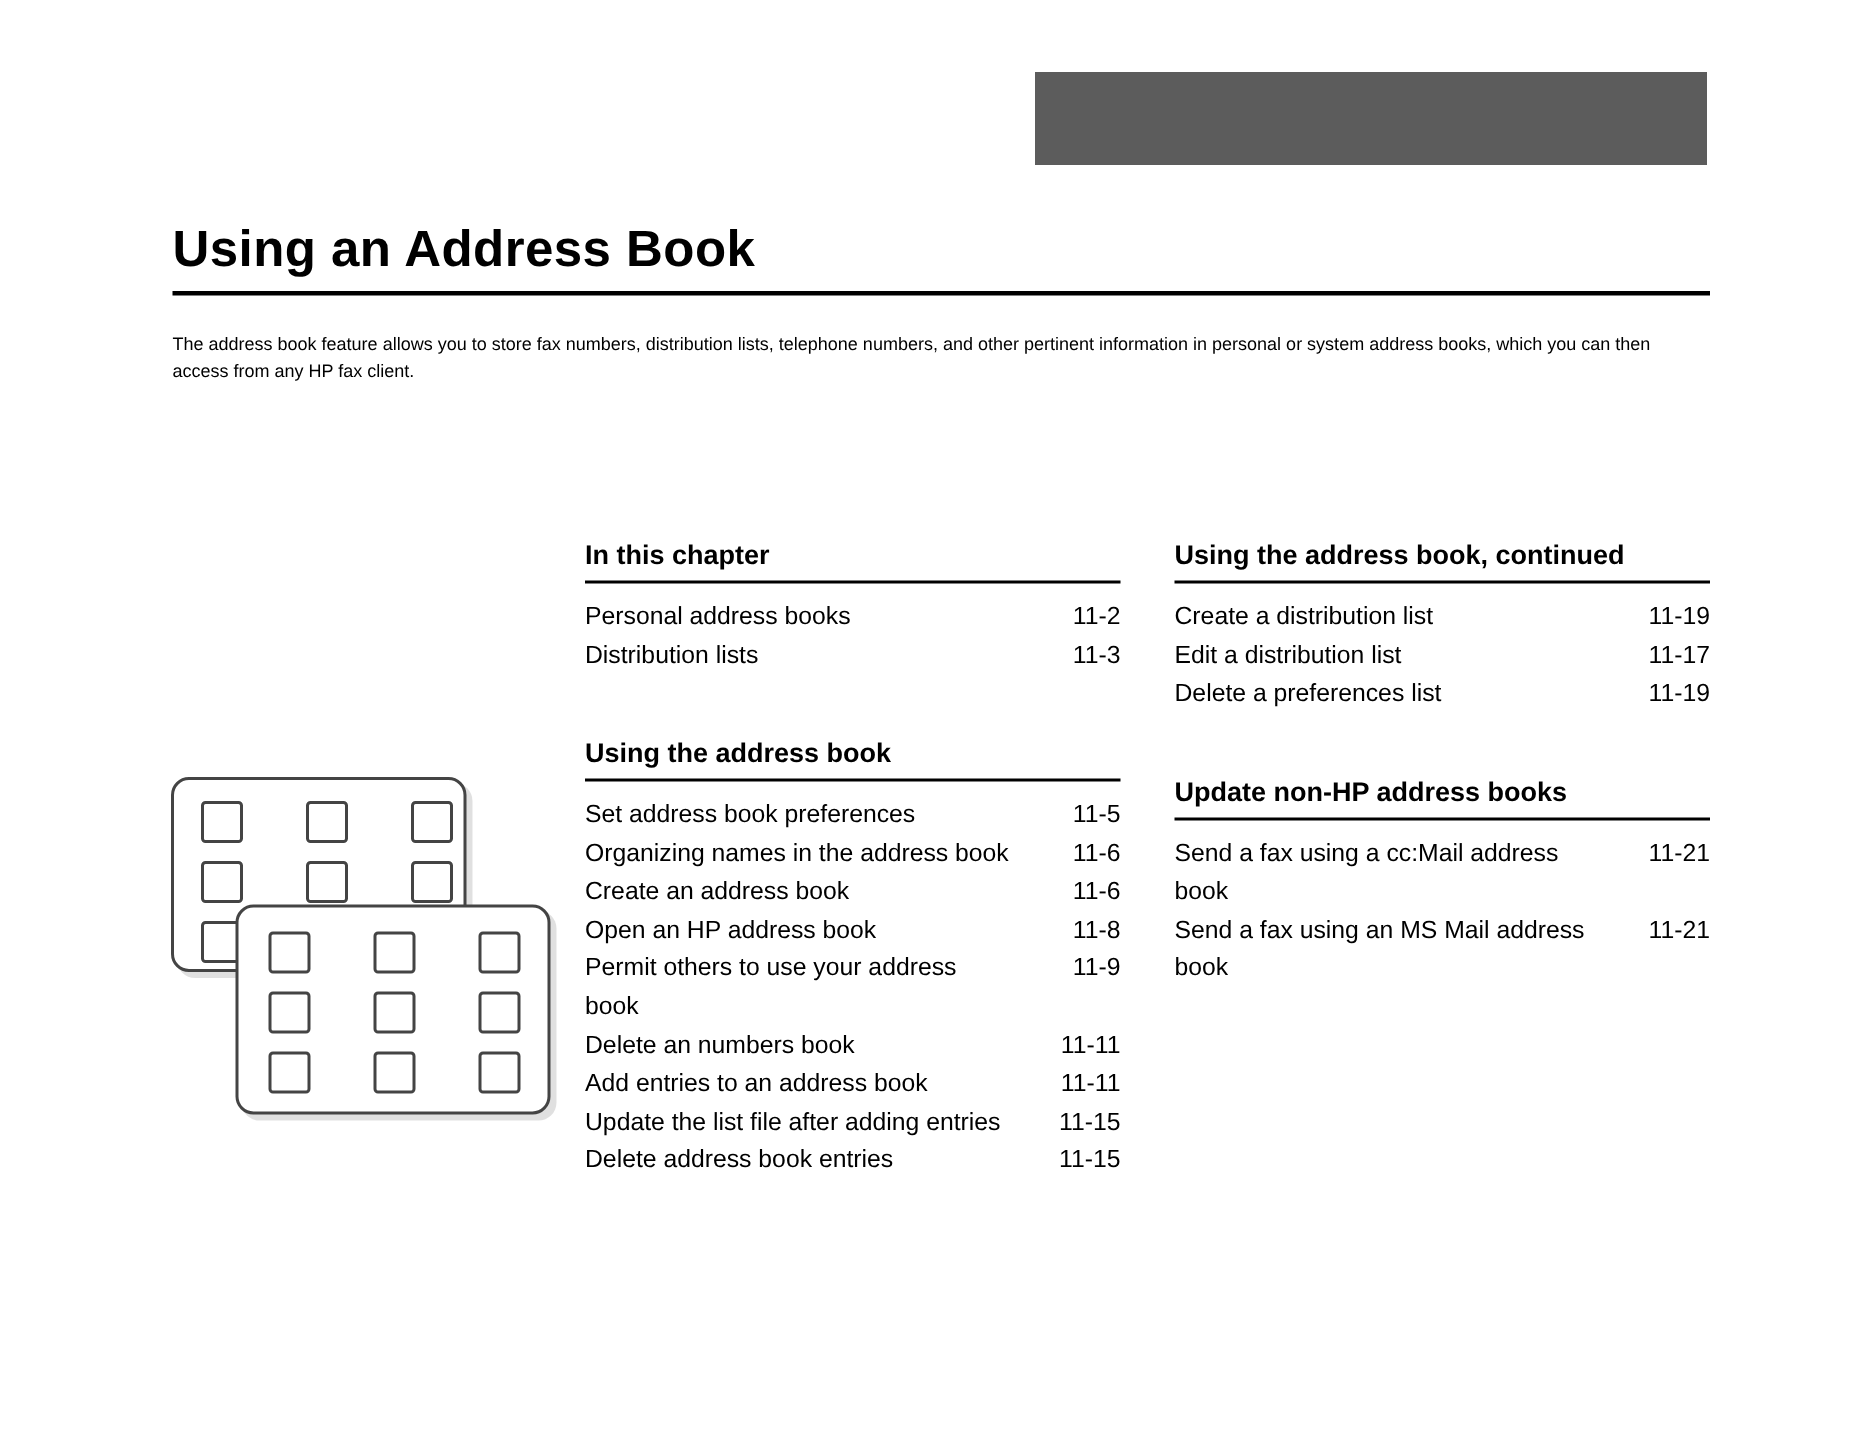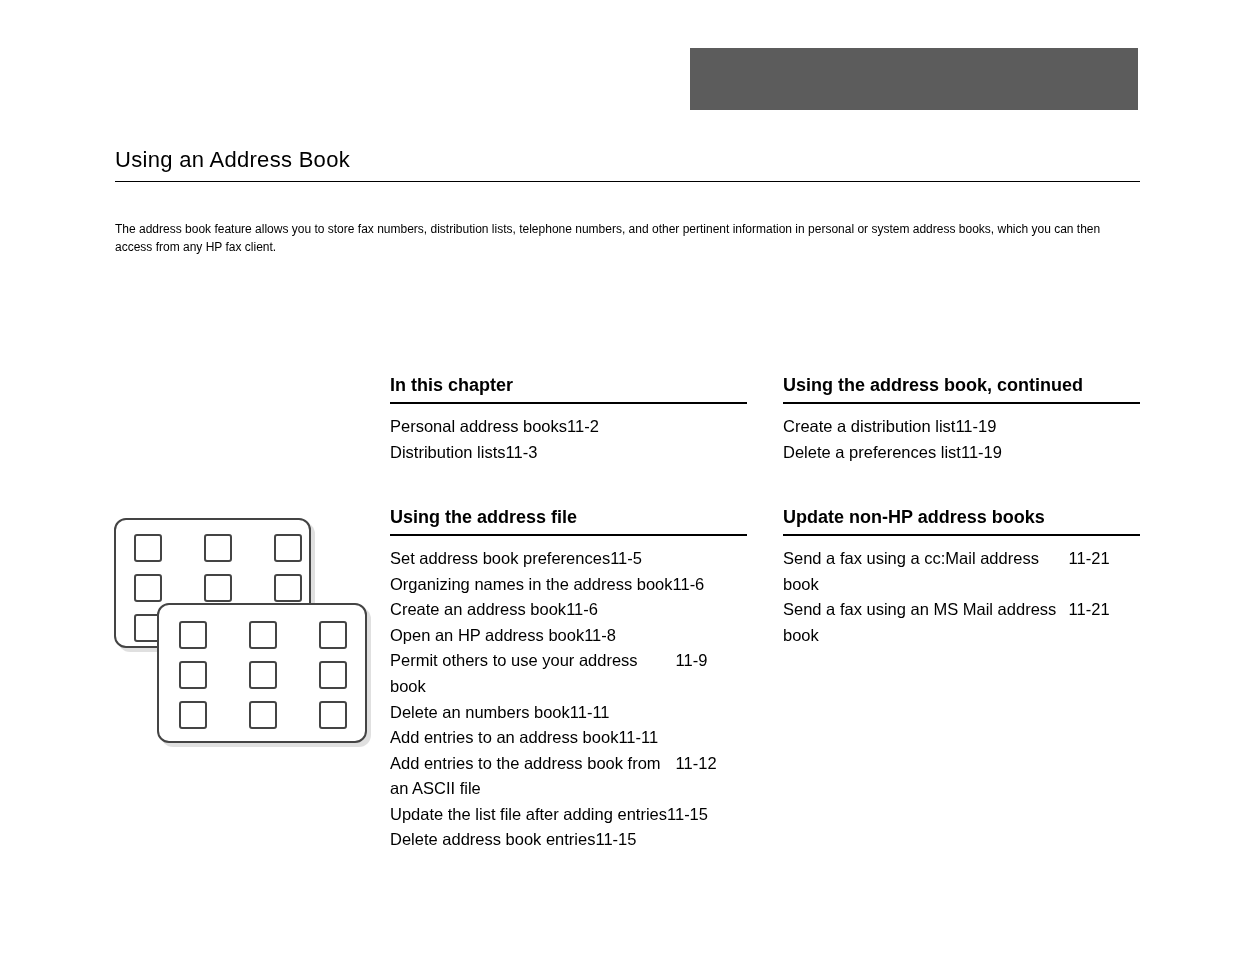--- a/index.html
+++ b/index.html
@@ -24,58 +24,59 @@
     left: 690px;
     width: 448px;
     height: 62px;
     background: #5c5c5c;
   }
   .chapter-title {
     position: absolute;
     top: 147px;
     left: 115px;
     width: 1025px;
-    border-bottom: 1px solid #000000;
+    border-bottom: 3px solid #000000;
     padding-bottom: 8px;
-    font-size: 22px;
-    font-weight: 400;
+    font-size: 34px;
+    font-weight: 700;
     letter-spacing: .3px;
   }
   .summary {
     position: absolute;
     top: 220px;
     left: 115px;
     width: 1025px;
     font-size: 12px;
     line-height: 1.5;
     font-weight: 500;
   }
   .columns {
     position: absolute;
-    top: 375px;
+    top: 360px;
     left: 390px;
     width: 750px;
     display: flex;
     gap: 36px;
   }
   .col { flex: 1; }
   .toc-section {
     font-weight: 700;
     font-size: 18px;
     border-bottom: 2px solid #000;
     padding-bottom: 6px;
     margin-bottom: 10px;
   }
   .toc-list {
     font-size: 16.5px;
     line-height: 1.55;
     font-weight: 500;
   }
   .toc-row {
     display: flex;
+    justify-content: space-between;
   }
   .second-group { margin-top: 42px; }
   
   .illus {
     position: absolute;
     top: 518px;
     left: 114px;
   }
   .panel {
     position: absolute;
@@ -120,21 +121,21 @@
             <span>Personal address books</span>
             <span>11-2</span>
           </div>
         <div class="toc-row">
             <span>Distribution lists</span>
             <span>11-3</span>
           </div>
       </div>
 
       <div class="second-group">
-        <div class="toc-section">Using the address file</div>
+        <div class="toc-section">Using the address book</div>
         <div class="toc-list">
           <div class="toc-row">
               <span>Set address book preferences</span>
               <span>11-5</span>
             </div>
           <div class="toc-row">
               <span style="max-width:80%">Organizing names in the address book</span>
               <span>11-6</span>
             </div>
           <div class="toc-row">
@@ -149,24 +150,20 @@
               <span style="max-width:80%">Permit others to use your address book</span>
               <span>11-9</span>
             </div>
           <div class="toc-row">
               <span>Delete an numbers book</span>
               <span>11-11</span>
             </div>
           <div class="toc-row">
               <span>Add entries to an address book</span>
               <span>11-11</span>
-            </div>
-          <div class="toc-row">
-              <span style="max-width:80%">Add entries to the address book from an ASCII file</span>
-              <span>11-12</span>
             </div>
           <div class="toc-row">
               <span style="max-width:80%">Update the list file after adding entries</span>
               <span>11-15</span>
             </div>
           <div class="toc-row">
               <span>Delete address book entries</span>
               <span>11-15</span>
             </div>
         </div>
@@ -176,20 +173,24 @@
     <div class="col">
       <div class="toc-section">
         <span>Using the address book, continued</span>
       </div>
       <div class="toc-list">
         <div class="toc-row">
             <span>Create a distribution list</span>
             <span>11-19</span>
           </div>
         <div class="toc-row">
+            <span>Edit a distribution list</span>
+            <span>11-17</span>
+          </div>
+        <div class="toc-row">
             <span>Delete a preferences list</span>
             <span>11-19</span>
           </div>
       </div>
 
       <div class="second-group">
         <div class="toc-section">Update non-HP address books</div>
         <div class="toc-list">
           <div class="toc-row">
               <span style="max-width:80%">Send a fax using a cc:Mail address book</span>

